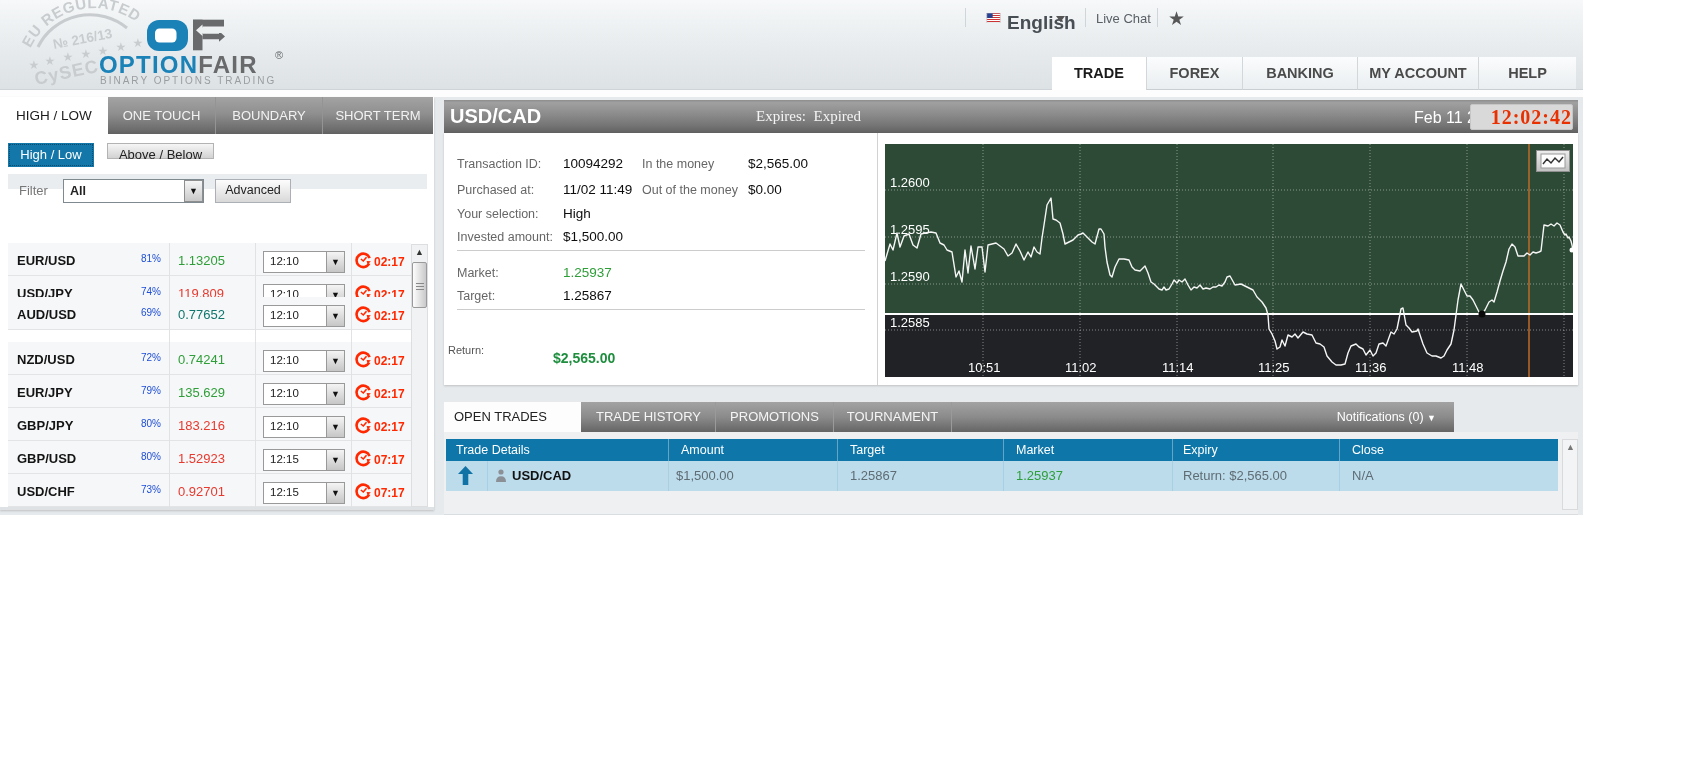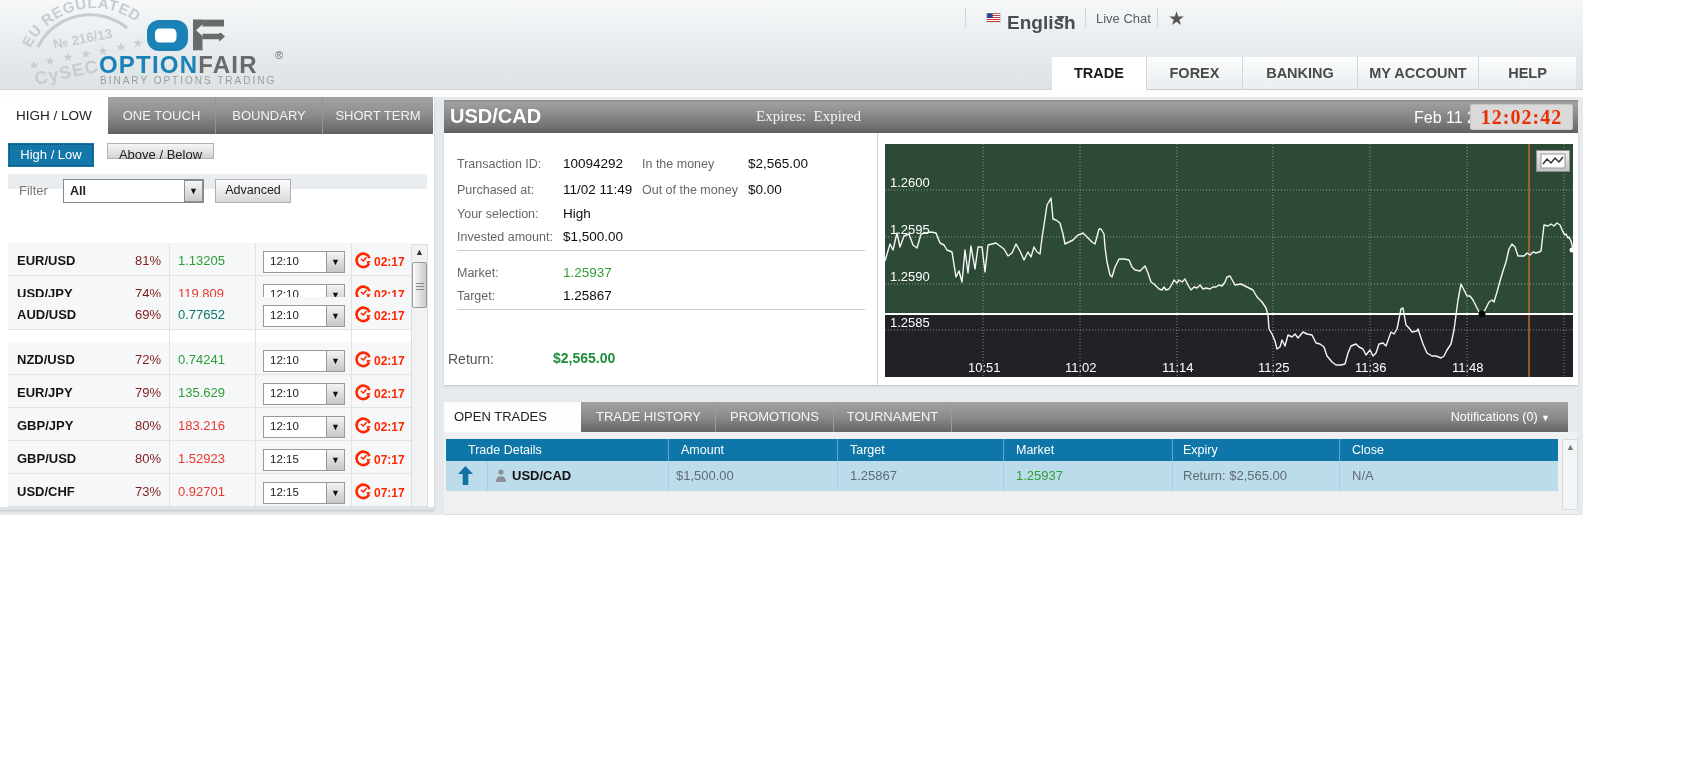--- a/index.html
+++ b/index.html
@@ -23,46 +23,46 @@
 .fsel{left:55px;top:5px;width:141px;height:24px;background:#fff;border:1px solid #7f8a90}
 .fselt{position:absolute;left:6px;top:4px;font-size:12.5px;color:#222;font-weight:bold}
 .fselb{position:absolute;right:0;top:0;width:19px;height:22px;background:linear-gradient(#f6f6f6,#c9c9c9);border:1px solid #8e8e8e;text-align:center;font-size:9px;color:#111;line-height:21px}
 .btn-adv{left:207px;top:5px;width:76px;height:24px;background:linear-gradient(#fdfdfd,#d8d8d8);border:1px solid #aab0b5;font-size:12.5px;color:#222;text-align:center;line-height:20px}
 .ahead{left:8px;top:119px;width:420px;height:27px;background:#0e76a8;color:#fff;font-size:12.5px}
 .ahead span{position:absolute;top:6px}
 .arows{left:8px;top:146px;width:403px;height:264px;overflow:hidden}
 .arow{position:absolute;left:0;width:403px;height:33px;background:#f6f7f8;border-bottom:1px solid #e2e4e5}
 .arow span{position:absolute}
 .aname{left:9px;top:10px;font-size:13px;font-weight:bold;color:#141414}
-.apct{right:250px;top:10px;font-size:13px;color:#7f1d1d}
+.apct{right:250px;top:10px;font-size:10px;color:#1d4ed8}
 .aprice{left:170px;top:10px;font-size:13px}
 .asel{left:255px;top:8px;width:82px;height:22px;background:#fff;border:1px solid #999}
 .aselt{left:6px;top:3px;font-size:11.5px;color:#222}
 .aselb{right:0;top:0;width:18px;height:20px;background:linear-gradient(#f4f4f4,#c6c6c6);border-left:1px solid #999;text-align:center;font-size:9px;color:#111;line-height:20px}
 .aclk{left:347px;top:9px}
 .atime{left:366px;top:12px;font-size:12px;font-weight:bold;color:#ff2800}
 .vline{position:absolute;top:0;bottom:0;width:1px;background:#e0e2e3}
 .hvline{position:absolute;top:0;bottom:0;width:1px;background:rgba(0,0,0,.18)}
 .sbar{left:411px;top:147px;width:17px;height:263px;background:#f1f2f3;border:1px solid #dcdedf}
 .sbtn{position:absolute;left:0;top:0;width:15px;height:15px;color:#333;font-size:9px;text-align:center;line-height:15px}
 .sthumb{position:absolute;left:0px;top:17px;width:15px;height:46px;background:linear-gradient(90deg,#fdfdfd,#c9c9c9);border:1px solid #9a9a9a;border-radius:2px}
 .grip{position:absolute;left:3px;width:8px;height:1px;background:#888}
 .ucbar{left:444px;top:100px;width:1134px;height:33px;background:linear-gradient(#8d8d8d 0,#a0a0a0 8%,#8a8a8a 45%,#747474 78%,#606060)}
 .uctitle{position:absolute;left:6px;top:5px;font-size:20px;font-weight:bold;color:#fff}
 .ucexp{position:absolute;left:312px;top:8px;font-size:15px;color:#f4f4f4;font-family:"Liberation Serif",serif}
 .ucdate{position:absolute;left:970px;top:9px;font-size:16px;color:#fff}
-.ucclock{position:absolute;left:1026px;top:4px;width:103px;height:26px;background:#d9d9d9;border-radius:2px;border:1px solid #c6c6c6;text-align:center;font-family:"Liberation Serif",serif;font-weight:bold;font-size:20px;color:#e83000;line-height:25px;letter-spacing:1px}
+.ucclock{position:absolute;left:1026px;top:4px;width:103px;height:26px;background:#d9d9d9;border-radius:2px;border:1px solid #c6c6c6;text-align:right;font-family:"Liberation Serif",serif;font-weight:bold;font-size:20px;color:#e83000;line-height:25px;letter-spacing:1px}
 .mpanel{left:444px;top:133px;width:1134px;height:252px;background:#fff;box-shadow:0 1px 2px rgba(0,0,0,.18)}
 .dsep{position:absolute;left:433px;top:0;width:1px;height:252px;background:#d0d3d5}
 .dl{position:absolute;font-size:12.5px;color:#666}
 .dv{position:absolute;font-size:13.5px;color:#0d0d0d}
 .ddiv{position:absolute;left:13px;width:408px;height:1px;background:#ccc}
 .chart{position:absolute;left:441px;top:11px;width:688px;height:233px}
 .cicon{position:absolute;left:1092px;top:17px;width:34px;height:22px;background:linear-gradient(#ececec,#c2c2c2);border:1px solid #8f8f8f}
-.btabs{left:444px;top:402px;width:1124px;height:30px;background:linear-gradient(#a2a2a2,#8b8b8b 50%,#656565)}
+.btabs{left:444px;top:402px;width:1010px;height:30px;background:linear-gradient(#a2a2a2,#8b8b8b 50%,#656565)}
 .btab{position:absolute;top:0;height:30px;line-height:30px;text-align:center;font-size:13px;color:#f5f5f5;border-right:1px solid #9a9a9a}
 .btab.on{background:#fdfdfd;color:#222;border-right:none}
 .bnote{position:absolute;right:18px;top:8px;font-size:12.5px;color:#fff}
 .bcontent{left:444px;top:432px;width:1134px;height:83px;background:#eef0f1;border-bottom:1px solid #dadddf}
 .bhead{left:446px;top:439px;width:1112px;height:22px;background:#0e76a8;color:#fff;font-size:12.5px}
 .bhead span{position:absolute;top:4px}
 .brow{left:446px;top:461px;width:1112px;height:30px;background:#bcdcec;font-size:13px;color:#5f6c73}
 .brow span{position:absolute;top:7px}
 .bsbar{left:1562px;top:439px;width:16px;height:71px;background:#f3f4f5;border:1px solid #d8dadc}
 .bcol{position:absolute;top:0;bottom:0;width:1px;background:rgba(255,255,255,.35)}
@@ -323,21 +323,21 @@
   <div class="dl" style="left:13px;top:74px">Your selection:</div>
     <div class="dv" style="left:119px;top:73px">High</div>
   <div class="dl" style="left:13px;top:97px">Invested amount:</div>
     <div class="dv" style="left:119px;top:96px">$1,500.00</div>
   <div class="ddiv" style="top:117px"></div>
   <div class="dl" style="left:13px;top:133px">Market:</div>
     <div class="dv" style="left:119px;top:132px;color:#2e9e38">1.25937</div>
   <div class="dl" style="left:13px;top:156px">Target:</div>
     <div class="dv" style="left:119px;top:155px">1.25867</div>
   <div class="ddiv" style="top:176px"></div>
-  <div class="dl" style="left:4px;top:218px;font-size:14px;color:#555">Return:</div>
+  <div class="dl" style="left:4px;top:211px;font-size:11px;color:#555">Return:</div>
   <div class="dv" style="left:109px;top:217px;font-weight:bold;color:#1e8e3e;font-size:14px">$2,565.00</div>
 
   <svg class="chart" viewBox="0 0 688 233">
     <rect x="0" y="0" width="688" height="170" fill="#2c4a35"></rect>
     <rect x="0" y="170" width="688" height="63" fill="#202225"></rect>
     <g stroke="rgba(255,255,255,.45)" stroke-dasharray="1,2">
       <line x1="0" y1="46" x2="688" y2="46"></line>
         <line x1="0" y1="93" x2="688" y2="93"></line>
       <line x1="0" y1="140" x2="688" y2="140"></line>
         <line x1="0" y1="186" x2="688" y2="186"></line>
@@ -375,21 +375,21 @@
 
 <div class="abs btabs">
   <div class="btab on" style="left:0;width:137px;text-align:left;padding-left:10px">OPEN TRADES</div>
   <div class="btab" style="left:138px;width:134px">TRADE HISTORY</div>
   <div class="btab" style="left:272px;width:118px">PROMOTIONS</div>
   <div class="btab" style="left:390px;width:118px">TOURNAMENT</div>
   <div class="bnote">Notifications (0) <span style="font-size:9px">▼</span></div>
 </div>
 <div class="abs bcontent"></div>
 <div class="abs bhead">
-  <span style="left:22px">Trade Details</span>
+  <span style="left:10px">Trade Details</span>
     <span style="left:235px">Amount</span>
     <span style="left:404px">Target</span>
   <span style="left:570px">Market</span>
     <span style="left:737px">Expiry</span>
     <span style="left:906px">Close</span>
   <div class="bcol" style="left:222px"></div>
     <div class="bcol" style="left:391px"></div>
     <div class="bcol" style="left:557px"></div>
   <div class="bcol" style="left:726px"></div>
     <div class="bcol" style="left:893px"></div>

